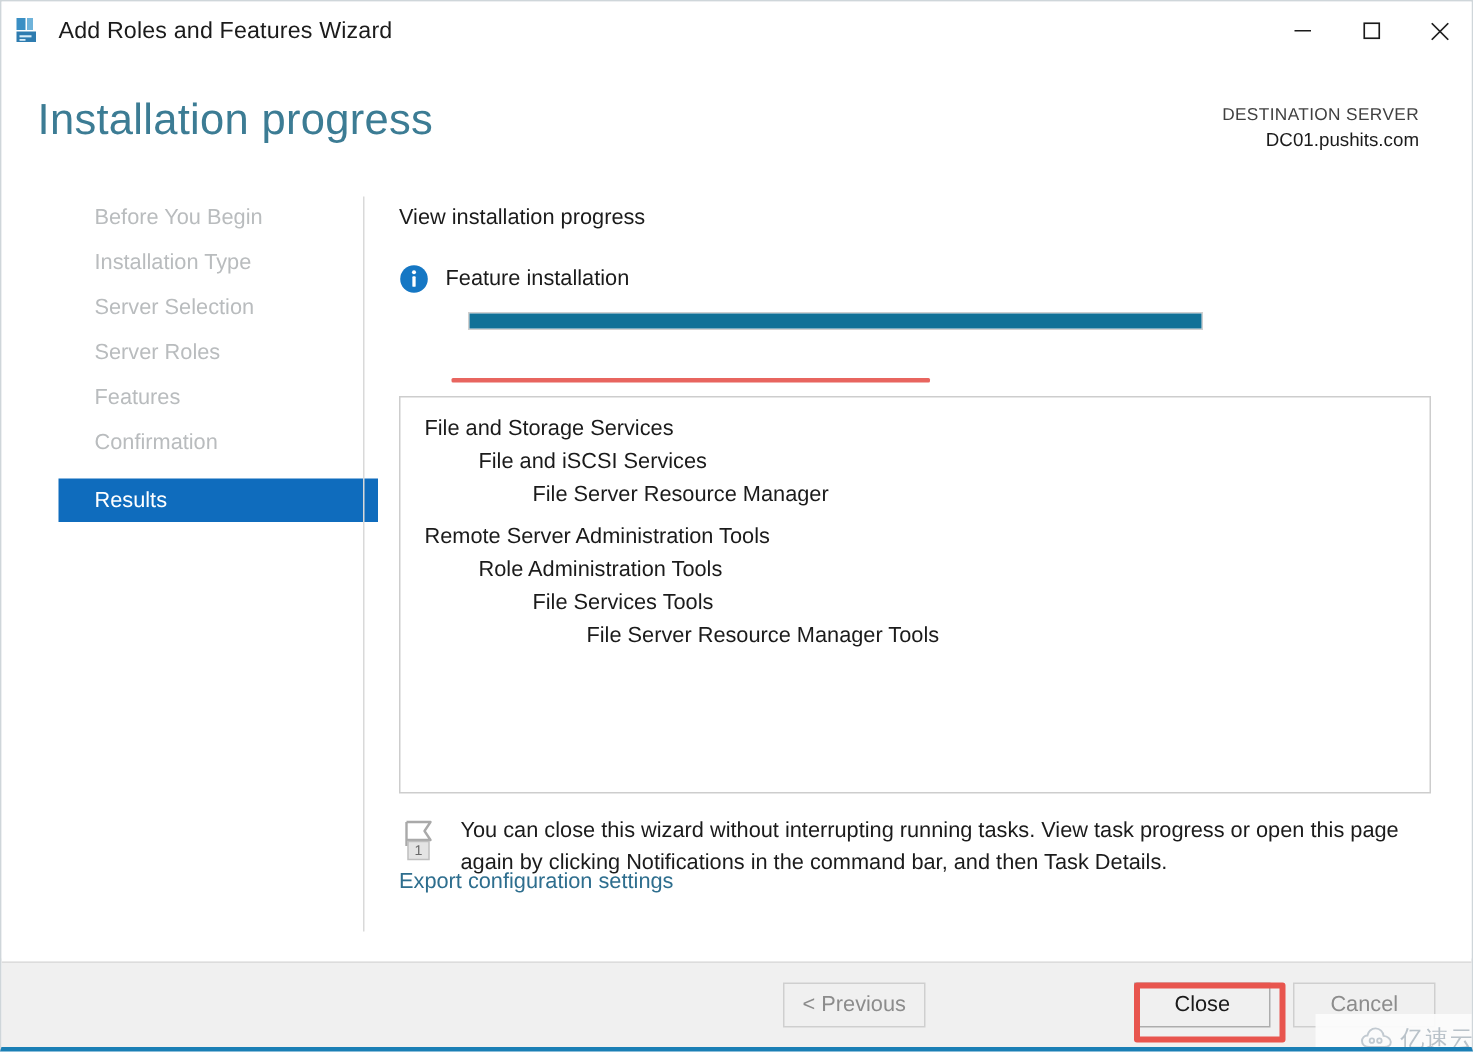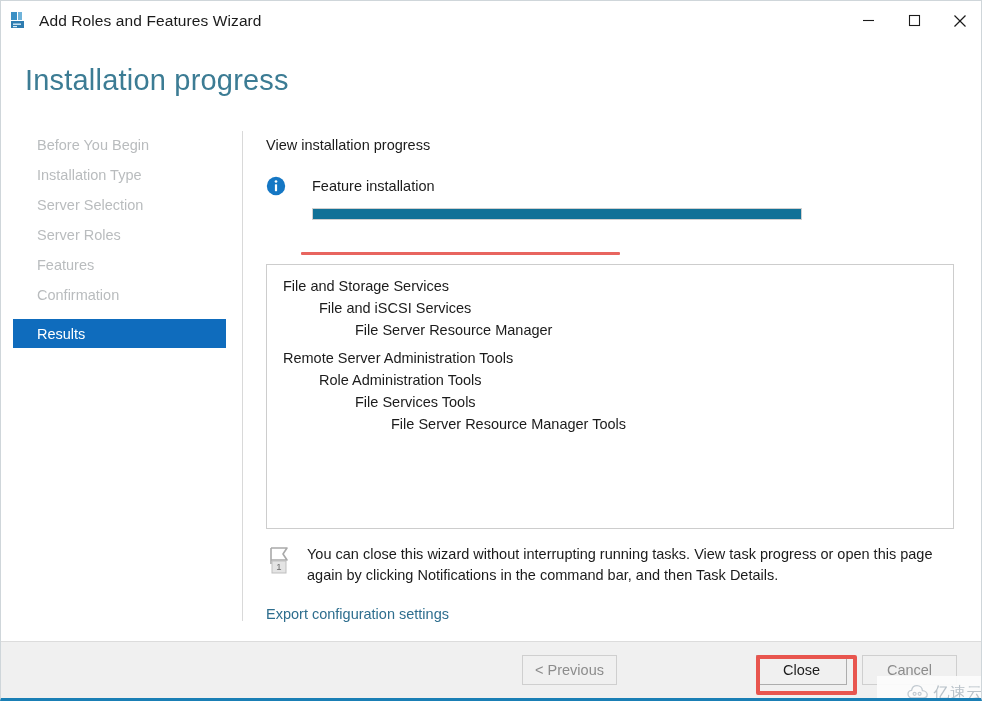--- a/index.html
+++ b/index.html
@@ -121,21 +121,21 @@
   .sidebar-divider {
     position: absolute;
     left: 241px;
     top: 5px;
     width: 1px;
     height: 490px;
     background: #d9d9d9;
   }
   .nav-item {
     position: absolute;
-    left: 12px;
+    left: 38px;
     width: 213px;
     height: 29px;
     display: flex;
     align-items: center;
     padding-left: 24px;
     box-sizing: border-box;
     font-size: 14.5px;
     color: #b9bcbe;
     cursor: default;
     white-space: nowrap;
@@ -161,21 +161,21 @@
     font-size: 14.5px;
     color: #1b1b1b;
     white-space: nowrap;
   }
   .feature-row {
     position: absolute;
     left: 23px;
     top: 50px;
     display: flex;
     align-items: center;
-    gap: 26px;
+    gap: 11px;
   }
   .info-icon { width: 20px; height: 20px; display: block; flex: 0 0 auto; }
   .feature-label {
     font-size: 14.5px;
     color: #1b1b1b;
     white-space: nowrap;
   }
   .progress-track {
     position: absolute;
     left: 69px;
@@ -243,21 +243,21 @@
   .flag-icon { width: 26px; height: 30px; display: block; flex: 0 0 auto; margin-top: 2px; }
   .note-text {
     font-size: 14.5px;
     color: #1b1b1b;
     line-height: 21px;
     width: 646px;
   }
   .export-link {
     position: absolute;
     left: 23px;
-    top: 480px;
+    top: 454px;
     font-size: 14.5px;
     color: #2e6e8e;
     cursor: pointer;
     white-space: nowrap;
   }
 
   
   .footer {
     position: absolute;
     left: 0;
@@ -357,20 +357,24 @@
         <svg width="14" height="14" viewBox="0 0 14 14">
           <line x1="1.5" y1="1.5" x2="12.5" y2="12.5" stroke="#1b1b1b" stroke-width="1.15"></line>
           <line x1="12.5" y1="1.5" x2="1.5" y2="12.5" stroke="#1b1b1b" stroke-width="1.15"></line>
         </svg>
       </div>
     </div>
   </div>
 
   <div class="page-header">
     <div class="page-title">Installation progress</div>
+    <div class="dest-server">
+      <span class="dest-label">DESTINATION SERVER</span>
+      <span class="dest-name">DC01.pushits.com</span>
+    </div>
   </div>
 
   <div class="body-area">
 
     <div class="sidebar">
       <div class="nav-item" style="top:4px;">Before You Begin</div>
       <div class="nav-item" style="top:34px;">Installation Type</div>
       <div class="nav-item" style="top:64px;">Server Selection</div>
       <div class="nav-item" style="top:94px;">Server Roles</div>
       <div class="nav-item" style="top:124px;">Features</div>

